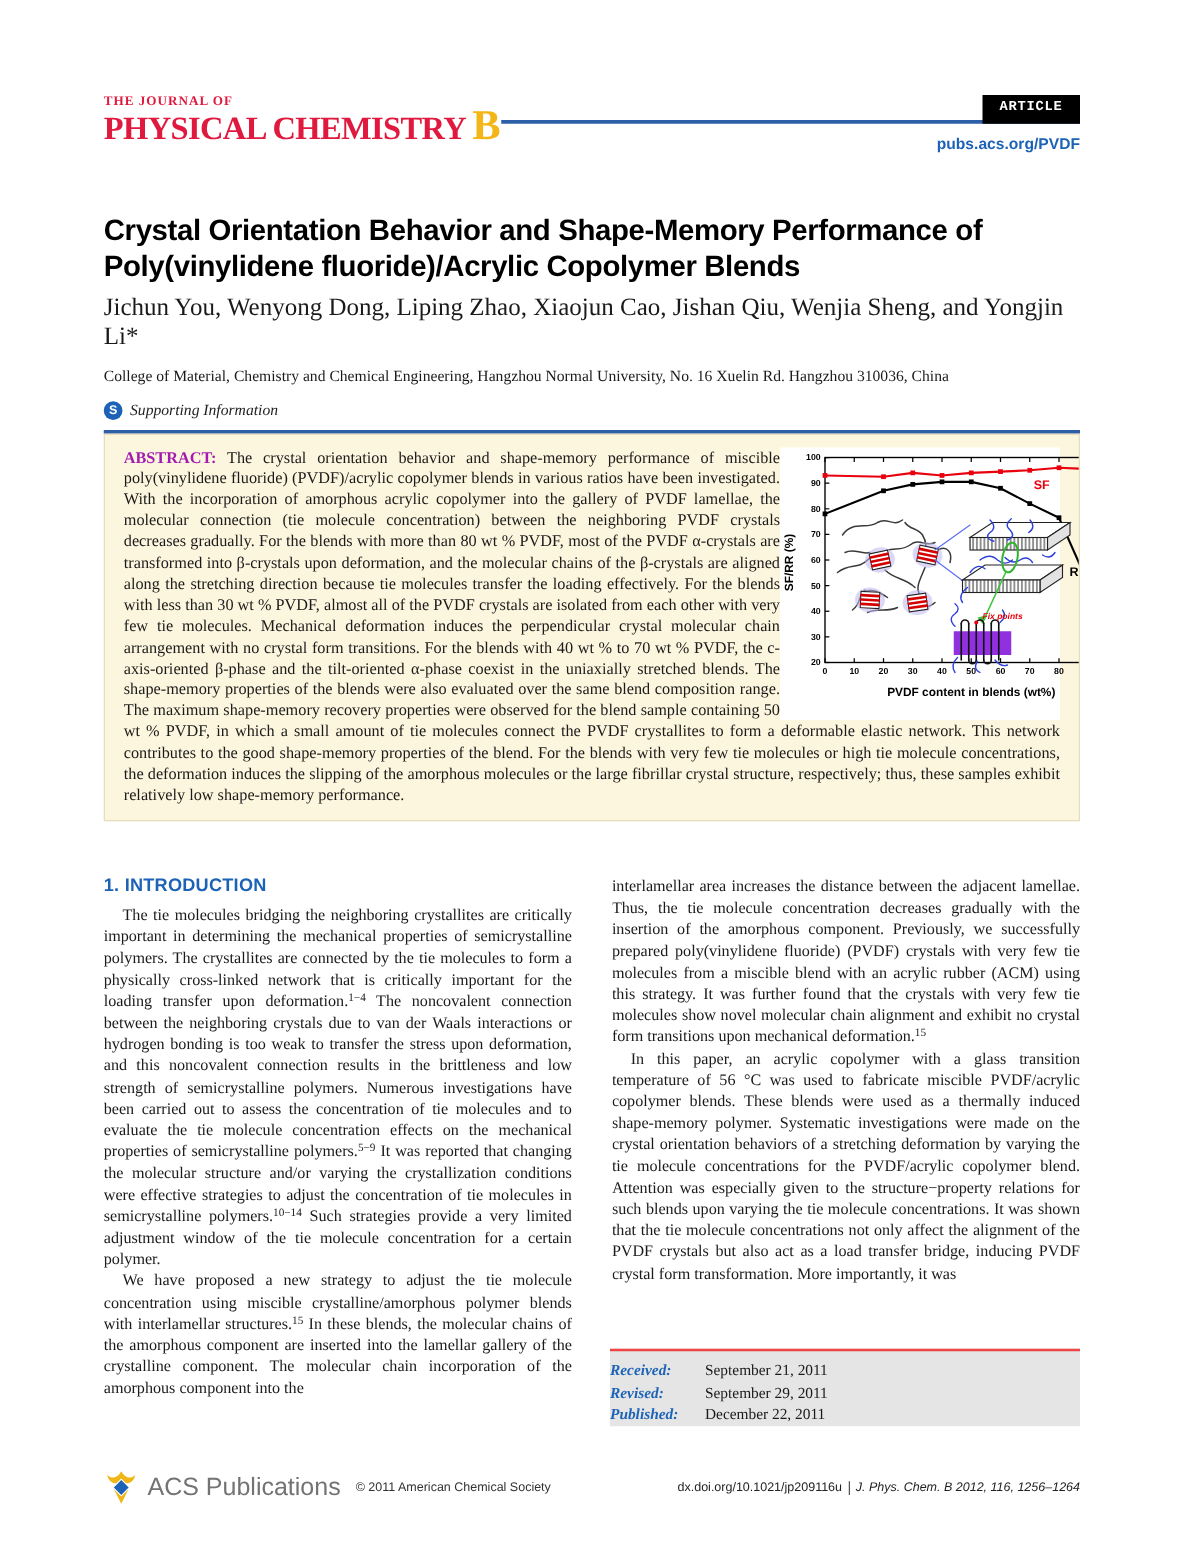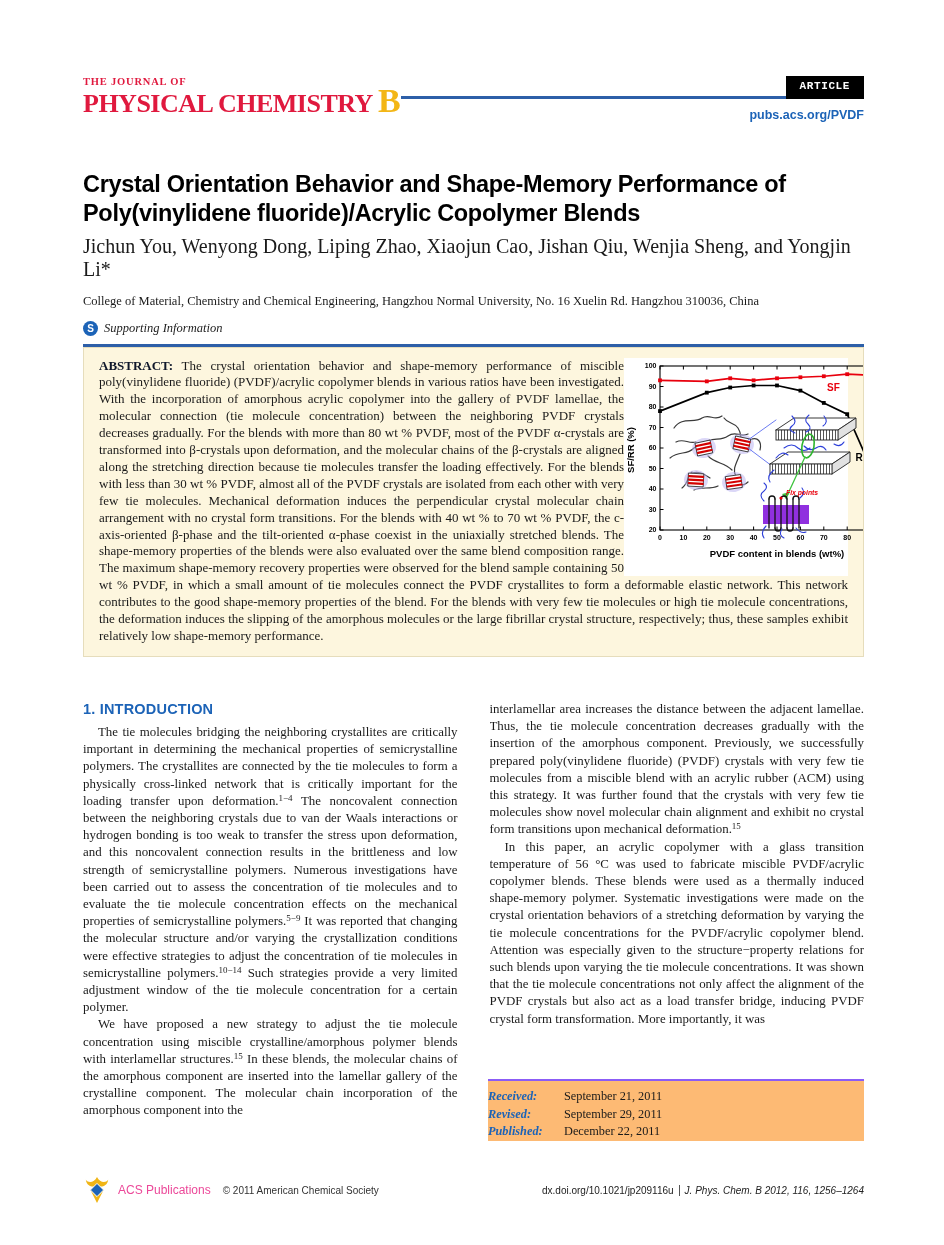--- a/index.html
+++ b/index.html
@@ -26,40 +26,40 @@
   .supporting{margin-top:12px;display:flex;align-items:center;gap:6px;cursor:pointer;}
   .si-icon{width:15px;height:15px;border-radius:50%;background:#1c63b7;color:#fff;
        font-family:"Liberation Sans",sans-serif;font-weight:bold;font-size:10px;line-height:15px;text-align:center;}
   .si-text{font-style:italic;font-size:12.5px;color:#222;}
   .blue-rule{margin-top:8px;height:2.5px;background:#2d5fa8;}
 
   
   .abstract-box{background:#fdf6de;border:1px solid #e6ddbc;padding:10px 15px 11px;overflow:hidden;}
   .toc-figure{float:right;width:224px;height:218px;margin:0 0 6px 12px;background:#fff;}
   .abstract-text{margin:0;font-size:13px;line-height:16.9px;text-align:justify;}
-  .abstract-label{color:#0f172a;font-weight:bold;}
+  .abstract-label{color:#a21caf;font-weight:bold;}
 
   
   .intro{position:relative;display:flex;gap:32px;margin-top:44px;height:446px;overflow:hidden;}
   .col{flex:1;overflow:hidden;}
   .sec-heading{margin:0 0 7px;color:#1c63b7;font-family:"Liberation Sans",sans-serif;
        font-weight:bold;font-size:14.5px;letter-spacing:.2px;}
   .body-p{margin:0;font-size:12.9px;line-height:17.2px;text-align:justify;text-indent:15px;}
   sup.ref{font-size:9px;line-height:0;vertical-align:4px;}
 
-  .dates-box{position:absolute;right:0;bottom:6px;width:376px;background:#fdba74;
-       border-top:2px solid #8b5cf6;padding-top:7px;}
+  .dates-box{position:absolute;right:0;bottom:6px;width:376px;background:#e5e5e5;
+       border-top:2px solid #ef4444;padding-top:7px;}
   .dates-row{display:flex;font-size:12.3px;line-height:17.5px;}
   .dates-label{width:76px;color:#1c63b7;font-weight:bold;font-style:italic;}
 
   
   .footer{position:absolute;left:83px;right:80px;top:1176px;display:flex;
        justify-content:space-between;align-items:center;}
   .footer-left{display:flex;align-items:center;gap:7px;}
-  .acs-wordmark{color:#ec4899;font-family:"Liberation Sans",sans-serif;font-size:12px;}
+  .acs-wordmark{color:#737373;font-family:"Liberation Sans",sans-serif;font-size:20px;}
   .copyright{font-family:"Liberation Sans",sans-serif;font-size:10px;color:#333;margin-left:5px;}
   .page-num{position:absolute;left:0;right:0;text-align:center;
        font-family:"Liberation Sans",sans-serif;font-weight:bold;font-size:11.5px;pointer-events:none;}
   .footer-right{font-family:"Liberation Sans",sans-serif;font-size:10px;color:#222;
        display:flex;align-items:flex-start;gap:5px;}
   .citation{font-style:italic;}
   .foot-div{width:1px;height:11px;background:#555;}
 
   
   #chart{display:block;}

